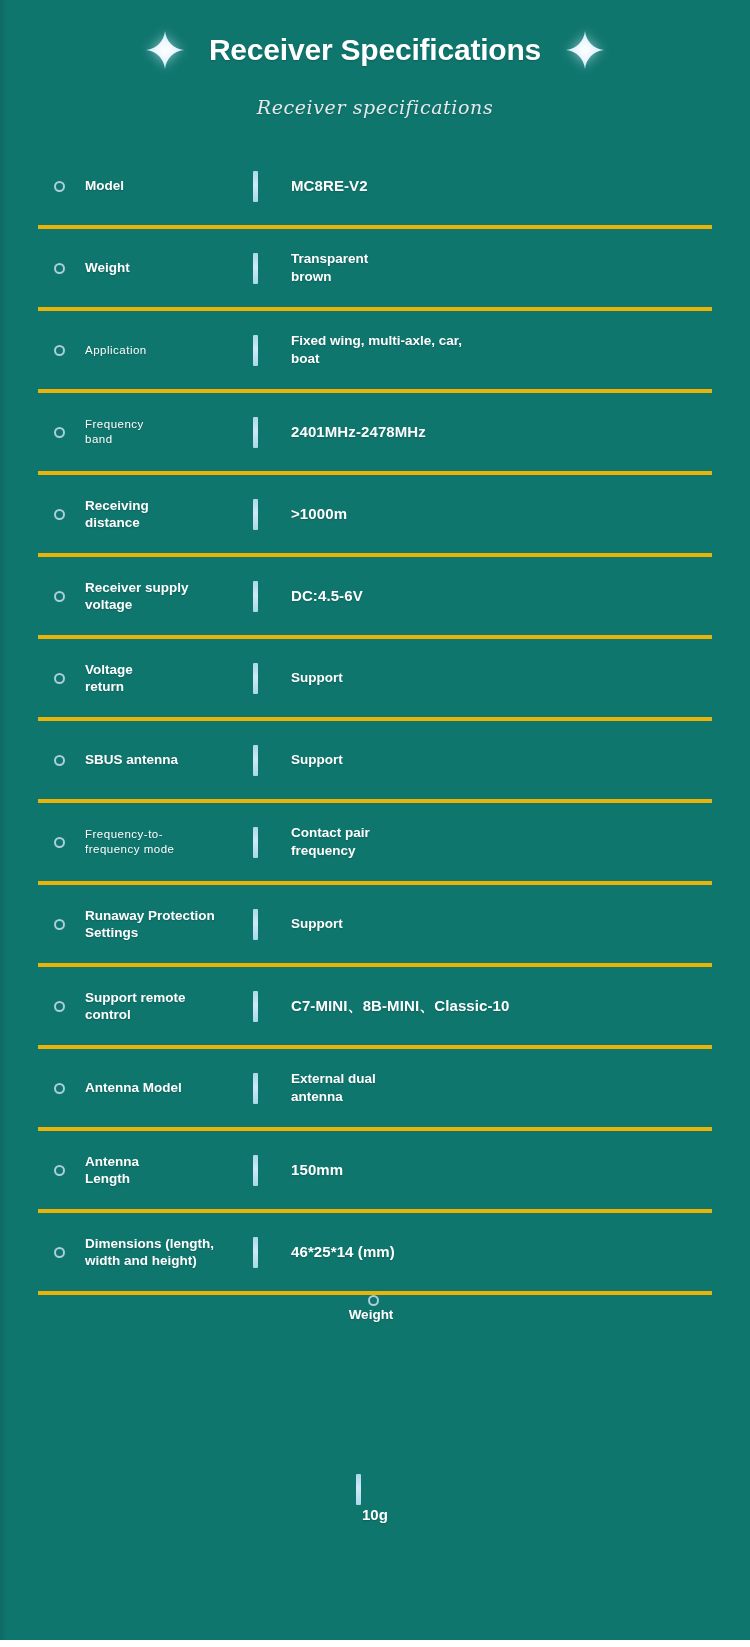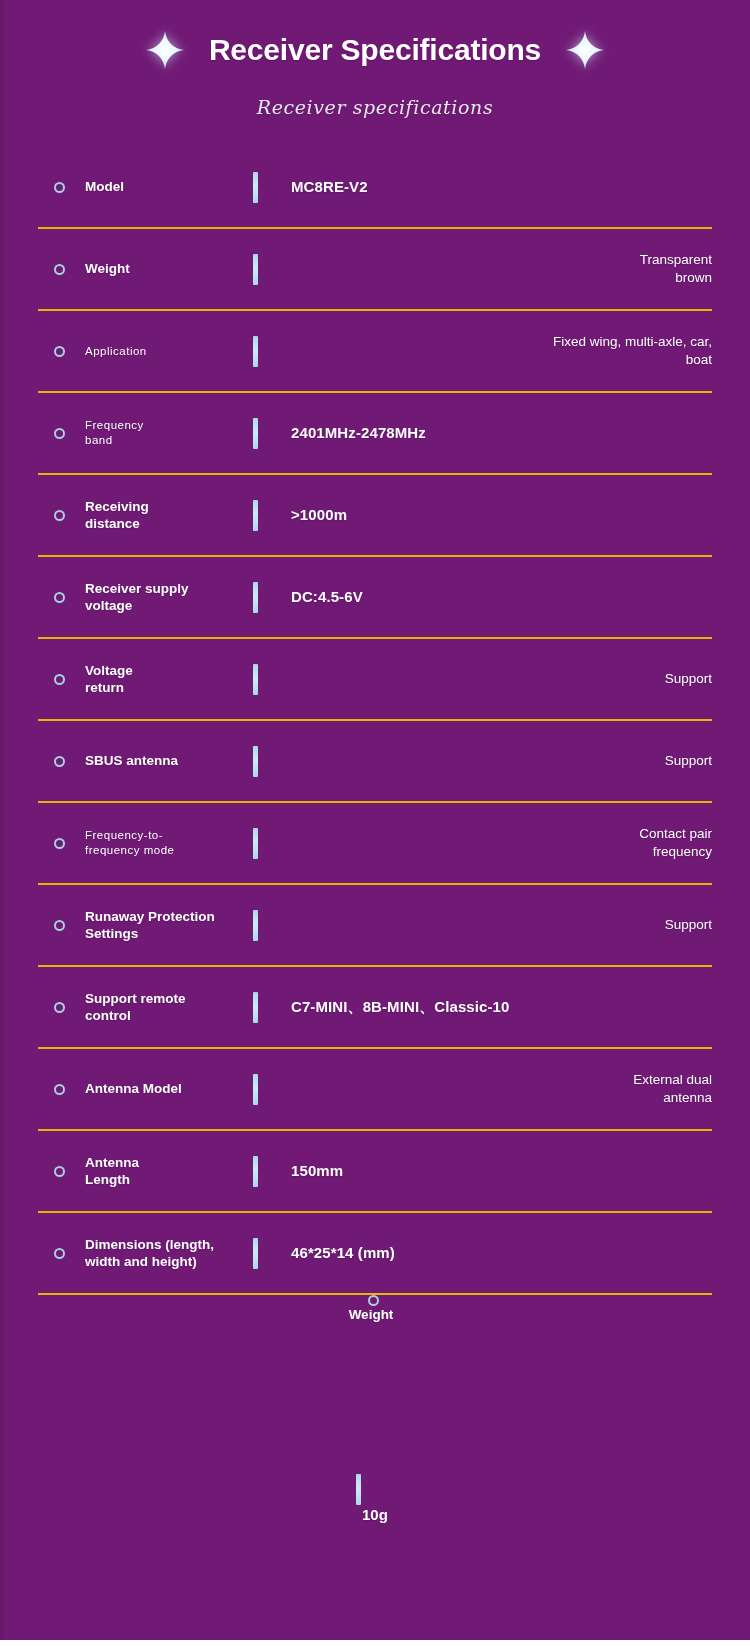--- a/index.html
+++ b/index.html
@@ -11,21 +11,21 @@
 
   body {
     font-family: "Liberation Sans", sans-serif;
     -webkit-font-smoothing: antialiased;
   }
 
   .page {
     position: relative;
     width: 750px;
     height: 1647px;
-    background: #701a75;
+    background: #0f766e;
     overflow: hidden;
   }
 
   
   .page::before {
     content: "";
     position: absolute;
     left: 0; top: 0; bottom: 0;
     width: 7px;
     background: linear-gradient(to right, rgba(0,0,0,0.10), rgba(0,0,0,0));
@@ -88,21 +88,21 @@
   .spec-table {
     margin-top: 29px;
     padding: 0 38px;
   }
 
   .spec-row {
     position: relative;
     display: flex;
     align-items: center;
     min-height: 82px;
-    border-bottom: 2px solid #eab308;
+    border-bottom: 4px solid #eab308;
   }
   .spec-row:last-child { border-bottom: none; flex-direction: column; }
 
   .bullet {
     flex: 0 0 auto;
     width: 11px;
     height: 11px;
     margin-left: 16px;
     margin-right: 20px;
     border: 2px solid #a9cfdd;
@@ -146,22 +146,21 @@
   }
   
   .value.lg {
     font-size: 15px;
     font-weight: 700;
     letter-spacing: 0.1px;
   }
   
   .value.sm {
     font-size: 13.5px;
-    font-weight: 400;
-    text-align: right;
+    font-weight: 700;
   }
 </style>
 </head>
 <body>
 
 <div class="page">
 
   <div class="header">
     <div class="title-row">
       <span class="star">

